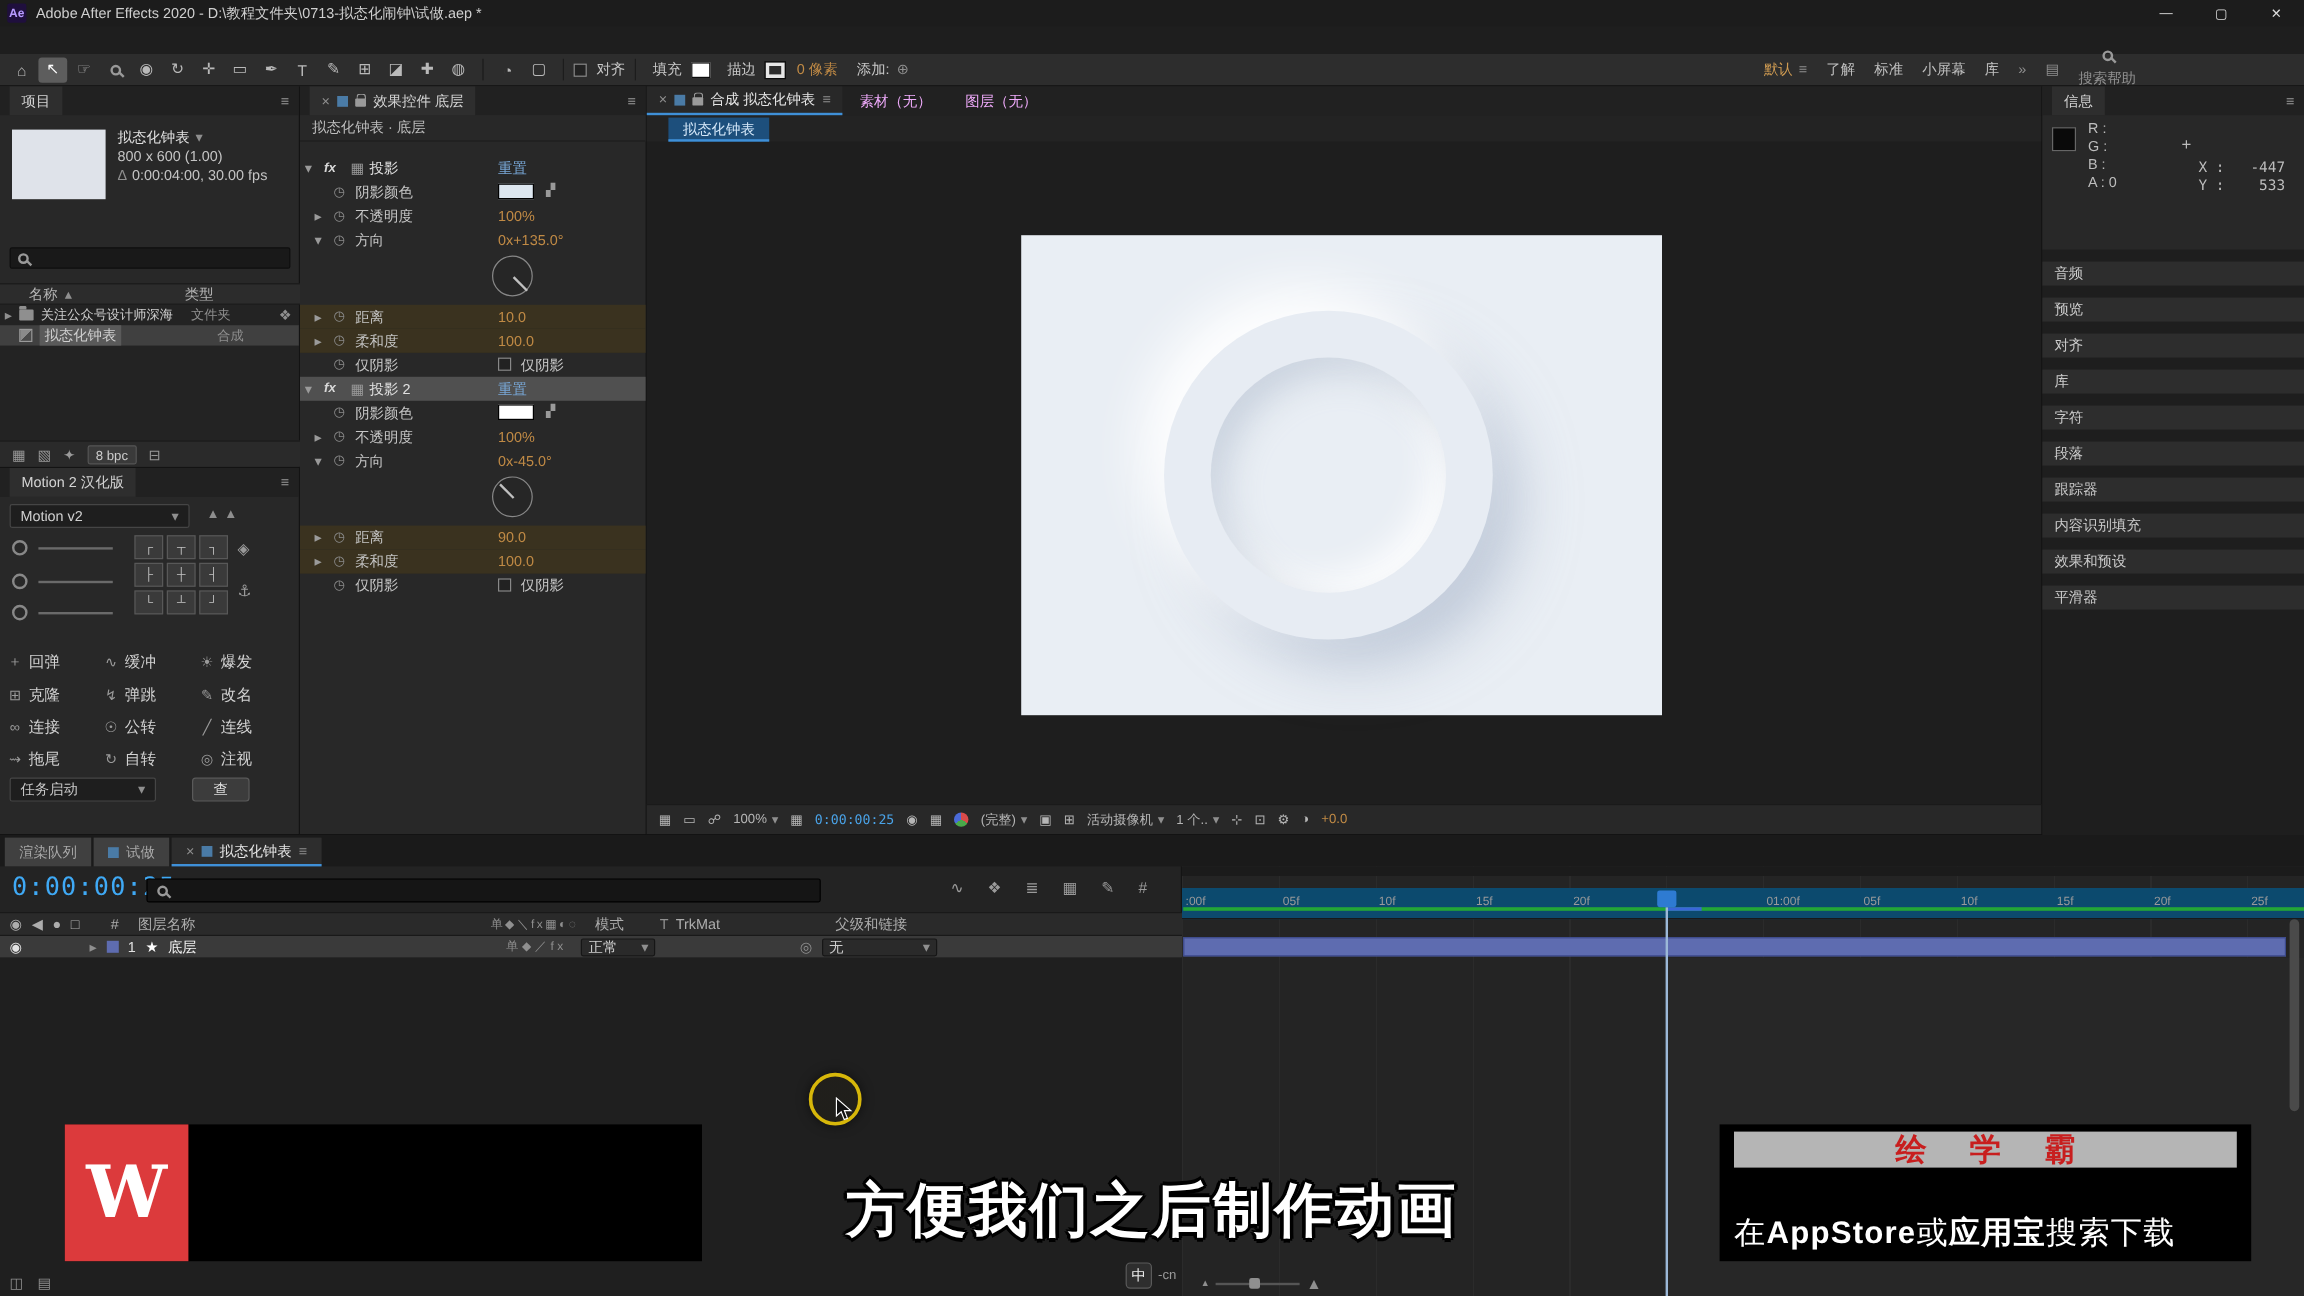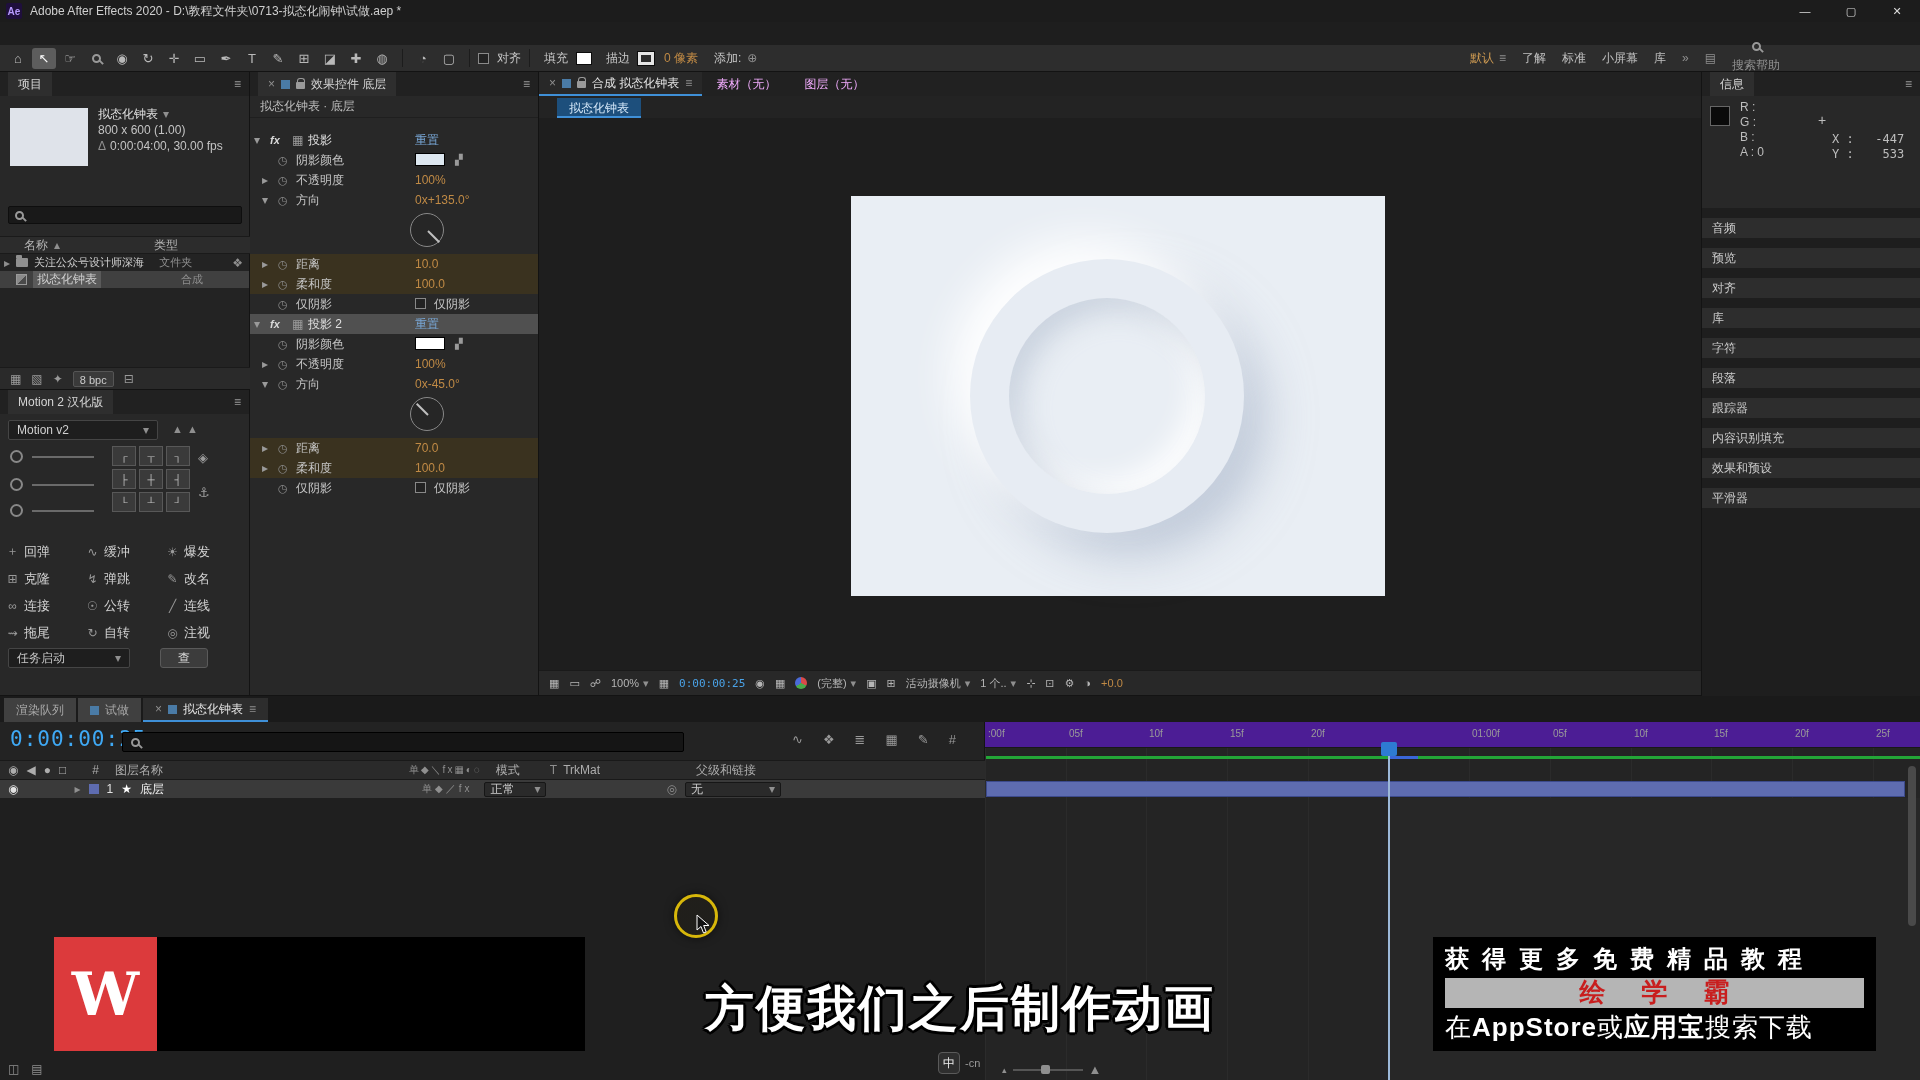--- a/index.html
+++ b/index.html
@@ -123,21 +123,21 @@
 .tl-tab{height:24px;display:flex;align-items:center;gap:6px;padding:0 12px;background:#404040;color:#a8a8a8;}
 .tl-tab.active{background:#2d2d2d;color:#e4e4e4;border-bottom:2px solid #3f90d8;}
 .tl-time{position:absolute;left:10px;top:31px;font-size:21px;color:#3fa9f5;letter-spacing:1px;}
 .tl-search{position:absolute;left:122px;top:36px;width:562px;height:20px;background:#151515;border:1px solid #000;border-radius:2px;display:flex;align-items:center;padding:0 8px;gap:6px;}
 .tl-topicons{position:absolute;left:792px;top:36px;display:flex;gap:20px;color:#9a9a9a;font-size:13px;}
 .tl-hdr{position:absolute;left:0;top:64px;width:985px;height:20px;background:#2a2a2a;border-top:1px solid #191919;border-bottom:1px solid #191919;color:#adadad;}
 .tl-layer{position:absolute;left:0;top:84px;width:985px;height:18px;background:#3a3a3a;color:#e2e2e2;}
 .tl-belowleft{position:absolute;left:0;top:102px;width:985px;height:282px;background:#1f1f1f;}
 .tl-rightpane{position:absolute;left:985px;top:26px;width:935px;height:358px;background:#242424;background-image:repeating-linear-gradient(to right,#2b2b2b 0 1px,transparent 1px 80.7px);}
 .tl-nav{position:absolute;left:985px;top:26px;width:935px;height:8px;background:#1b1b1b;}
-.tl-ruler{position:absolute;left:985px;top:26px;width:935px;height:26px;background:#4c1d95;border-bottom:1px solid #191919;}
+.tl-ruler{position:absolute;left:985px;top:44px;width:935px;height:26px;background:#0c4a6e;border-bottom:1px solid #191919;}
 .rlabel{position:absolute;top:6px;font-size:10px;color:#9a9a9a;}
 .cacheline{position:absolute;left:986px;top:60px;width:934px;height:3px;background:#23a637;}
 .workseg{position:absolute;left:1390px;top:60px;width:28px;height:3px;background:#3a66d8;}
 .playhead-line{position:absolute;left:1388px;top:60px;width:2px;height:324px;background:#9cb8d8;z-index:5;}
 .playhead-head{position:absolute;left:1381px;top:46px;width:16px;height:14px;background:#2e7bd2;border-radius:2px;z-index:6;}
 .layerbar{position:absolute;left:986px;top:85px;width:919px;height:16px;background:#5e6cb0;border:1px solid #3c4a8c;}
 .tl-brightright{position:absolute;left:1390px;top:102px;width:530px;height:282px;background:#272727;}
 .tl-scroll{position:absolute;left:1908px;top:70px;width:8px;height:160px;background:#4a4a4a;border-radius:4px;}
 .tl-zoom{position:absolute;left:1002px;top:366px;display:flex;align-items:center;gap:6px;color:#8f8f8f;}
 .tl-zoomtrack{width:70px;height:2px;background:#555;position:relative;}
@@ -462,21 +462,21 @@
       </div>
       <div class="dialrow">
         <span class="dial">
             <span class="needle" style="transform:rotate(-45deg);"></span>
           </span>
       </div>
       <div class="fxrow hlrow">
         <span class="chev">▸</span>
         <span class="watch">◷</span>
         <span class="plabel">距离</span>
-        <span class="pv val">70.0</span>
+        <span class="pv val">90.0</span>
       </div>
       <div class="fxrow hlrow">
         <span class="chev">▸</span>
         <span class="watch">◷</span>
         <span class="plabel">柔和度</span>
         <span class="pv val">100.0</span>
       </div>
       <div class="fxrow">
         <span class="watch">◷</span>
         <span class="plabel">仅阴影</span>
@@ -670,21 +670,20 @@
     </div>
   </div>
 
   <div class="brand">
     <div class="brand-logo">W</div>
   </div>
 
   <div class="subtitle">方便我们之后制作动画</div>
 
   <div class="promo">
-    <div class="promo-1">获得更多免费精品教程</div>
     <div class="promo-bar">
       <span class="promo-hl">绘学霸</span>
     </div>
     <div class="promo-2">
       <span>在</span><span class="b">AppStore</span><span>或</span><span class="b">应用宝</span><span>搜索下载</span>
     </div>
   </div>
 
   <div class="hl-circle"></div>
   <span class="cursor">

